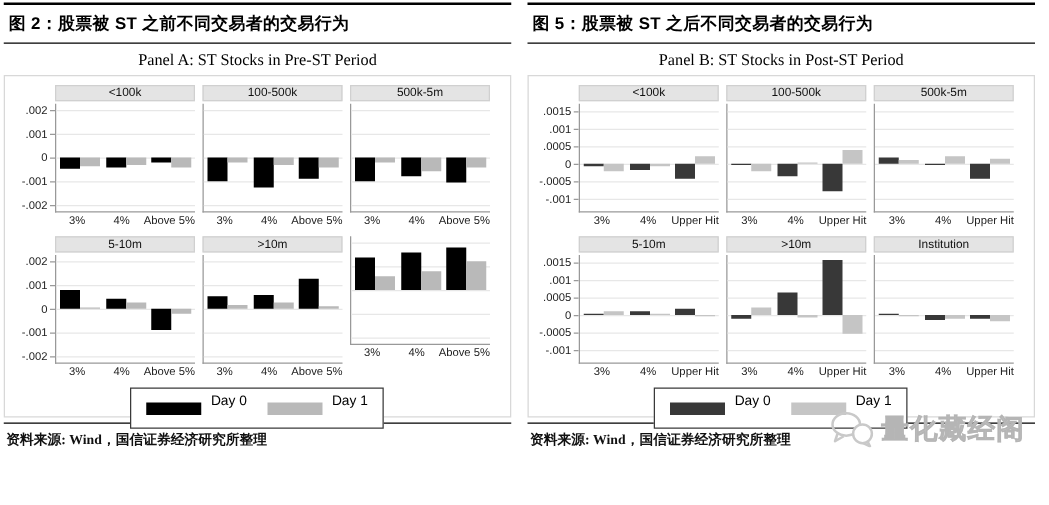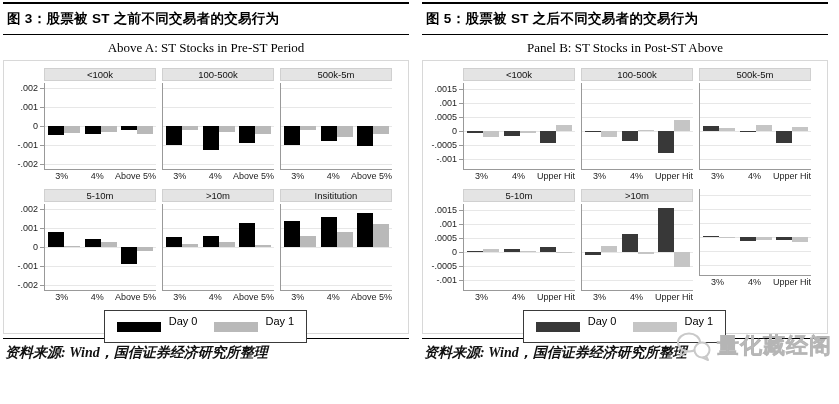--- a/index.html
+++ b/index.html
@@ -22,35 +22,35 @@
   .gridline{position:absolute;left:0;right:0;height:1px;background:#e7e7e7;}
   .bar{position:absolute;}
   .xlabels{display:flex;height:13px;}
   .xlabel{flex:1;text-align:center;font-size:9px;color:#222;line-height:13px;white-space:nowrap;}
   .legend-wrap{display:flex;justify-content:center;margin-top:2px;}
   .legend-box{border:1px solid #3a3a3a;display:flex;align-items:center;padding:4px 12px;background:#fff;}
   .legend-swatch{width:44px;height:10px;display:inline-block;}
   .legend-label{font-size:11px;margin:0 16px 11px 8px;}
   .legend-label:last-child{margin-right:0;}
   .footer-rule{height:1px;background:#000;margin-top:4px;}
-  .source-note{font-family:"Liberation Serif",serif;font-size:14px;font-weight:bold;padding:5px 2px;color:#111;font-style:italic;}
-  .watermark{position:absolute;right:6px;bottom:6px;display:flex;gap:5px;}
+  .source-note{font-family:"Liberation Serif",serif;font-size:11px;font-weight:bold;padding:5px 2px;color:#111;}
+  .watermark{position:absolute;right:18px;bottom:6px;display:flex;gap:5px;}
   .watermark-text{font-size:22px;font-weight:bold;color:#c3c3c3;letter-spacing:1px;
                   font-family:"Liberation Sans",sans-serif;-webkit-text-stroke:0.5px #b5b5b5;}
 </style>
 </head>
 <body>
 
 <div class="halves">
 
   <div class="half">
     <div class="top-rule"></div>
-    <div class="fig-heading">图 3：股票被 ST 之前不同交易者的交易行为</div>
+    <div class="fig-heading">图 2：股票被 ST 之前不同交易者的交易行为</div>
     <div class="heading-rule"></div>
-    <div class="panel-title">Above A: ST Stocks in Pre-ST Period</div>
+    <div class="panel-title">Panel A: ST Stocks in Pre-ST Period</div>
     <div class="figure-box">
       <div class="plots">
           <div class="chart-row">
             <div class="yaxis">
               <div class="ytick" style="top: 14.7778px;">.002</div>
               <div class="ytickmark" style="top: 19.7778px;"></div>
               <div class="ytick" style="top: 33.8889px;">.001</div>
               <div class="ytickmark" style="top: 38.8889px;"></div>
               <div class="ytick" style="top: 53px;">0</div>
               <div class="ytickmark" style="top: 58px;"></div>
@@ -172,21 +172,20 @@
                 <div class="bar" style="left: calc(50%); width: 16px; height: 4.96889px; top: 38.0311px; background: rgb(185, 185, 185);"></div>
                 <div class="bar" style="left: calc(83.333%); width: 16px; height: 1.52889px; top: 41.4711px; background: rgb(185, 185, 185);"></div>
               </div>
               <div class="xlabels">
                 <div class="xlabel">3%</div>
                 <div class="xlabel">4%</div>
                 <div class="xlabel">Above 5%</div>
               </div>
             </div>
             <div class="subplot">
-              <div class="sp-header">Insititution</div>
               <div class="plotarea">
                 <div class="gridline" style="top: 4.77778px;"></div>
                 <div class="gridline" style="top: 23.8889px;"></div>
                 <div class="gridline" style="top: 43px;"></div>
                 <div class="gridline" style="top: 62.1111px;"></div>
                 <div class="gridline" style="top: 81.2222px;"></div>
                 <div class="bar" style="left: calc(16.667% - 16px); width: 16px; height: 25.8px; top: 17.2px; background: rgb(0, 0, 0);"></div>
                 <div class="bar" style="left: calc(50% - 16px); width: 16px; height: 29.6222px; top: 13.3778px; background: rgb(0, 0, 0);"></div>
                 <div class="bar" style="left: calc(83.333% - 16px); width: 16px; height: 34.4px; top: 8.6px; background: rgb(0, 0, 0);"></div>
                 <div class="bar" style="left: calc(16.667%); width: 16px; height: 10.5111px; top: 32.4889px; background: rgb(185, 185, 185);"></div>
@@ -211,21 +210,21 @@
       </div>
     </div>
     <div class="footer-rule"></div>
     <div class="source-note">资料来源: Wind，国信证券经济研究所整理</div>
   </div>
 
   <div class="half">
     <div class="top-rule"></div>
     <div class="fig-heading">图 5：股票被 ST 之后不同交易者的交易行为</div>
     <div class="heading-rule"></div>
-    <div class="panel-title">Panel B: ST Stocks in Post-ST Above</div>
+    <div class="panel-title">Panel B: ST Stocks in Post-ST Period</div>
     <div class="figure-box">
       <div class="plots">
           <div class="chart-row">
             <div class="yaxis">
               <div class="ytick" style="top: 15.6393px;">.0015</div>
               <div class="ytickmark" style="top: 20.6393px;"></div>
               <div class="ytick" style="top: 29.7377px;">.001</div>
               <div class="ytickmark" style="top: 34.7377px;"></div>
               <div class="ytick" style="top: 43.8361px;">.0005</div>
               <div class="ytickmark" style="top: 48.8361px;"></div>
@@ -356,20 +355,21 @@
                 <div class="bar" style="left: calc(50%); width: 16px; height: 1.97377px; top: 47.9344px; background: rgb(197, 197, 197);"></div>
                 <div class="bar" style="left: calc(83.333%); width: 16px; height: 14.9443px; top: 47.9344px; background: rgb(197, 197, 197);"></div>
               </div>
               <div class="xlabels">
                 <div class="xlabel">3%</div>
                 <div class="xlabel">4%</div>
                 <div class="xlabel">Upper Hit</div>
               </div>
             </div>
             <div class="subplot">
+              <div class="sp-header">Institution</div>
               <div class="plotarea">
                 <div class="gridline" style="top: 5.63934px;"></div>
                 <div class="gridline" style="top: 19.7377px;"></div>
                 <div class="gridline" style="top: 33.8361px;"></div>
                 <div class="gridline" style="top: 47.9344px;"></div>
                 <div class="gridline" style="top: 62.0328px;"></div>
                 <div class="gridline" style="top: 76.1311px;"></div>
                 <div class="bar" style="left: calc(16.667% - 16px); width: 16px; height: 1px; top: 46.9344px; background: rgb(56, 56, 56);"></div>
                 <div class="bar" style="left: calc(50% - 16px); width: 16px; height: 4.22951px; top: 47.9344px; background: rgb(56, 56, 56);"></div>
                 <div class="bar" style="left: calc(83.333% - 16px); width: 16px; height: 2.81967px; top: 47.9344px; background: rgb(56, 56, 56);"></div>

